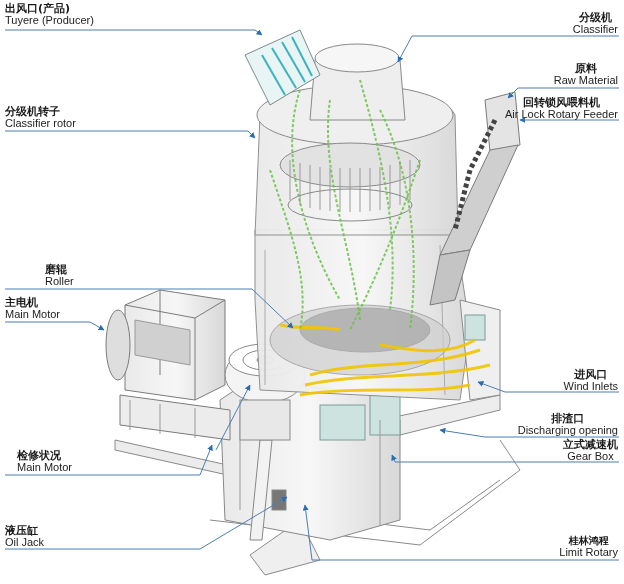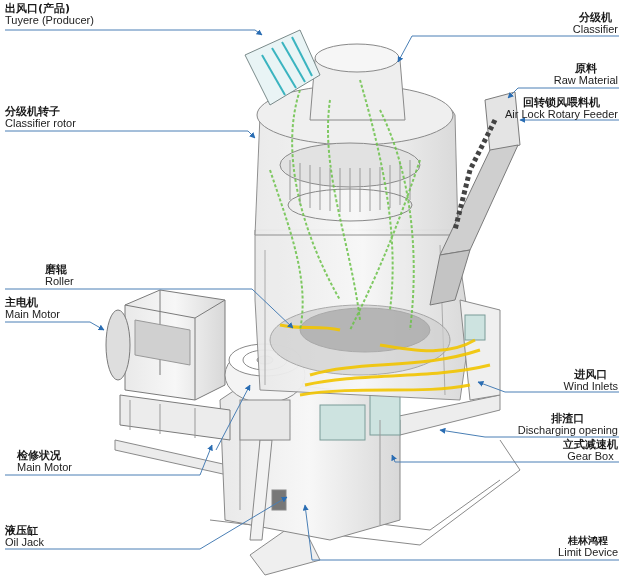--- a/index.html
+++ b/index.html
@@ -204,17 +204,17 @@
   <div class="label right" style="right:6px; top:413px;">
     <span class="cn">排渣口</span>
     <span class="en">Discharging opening</span>
   </div>
   <div class="label right" style="right:6px; top:439px;">
     <span class="cn">立式减速机</span>
     <span class="en">Gear Box</span>
   </div>
   <div class="label right" style="right:6px; top:536px;">
     <span class="cn" style="font-size:10px;">桂林鸿程</span>
-    <span class="en">Limit Device</span>
+    <span class="en">Limit Rotary</span>
   </div>
 
   
 </div>
 
 </body></html>

